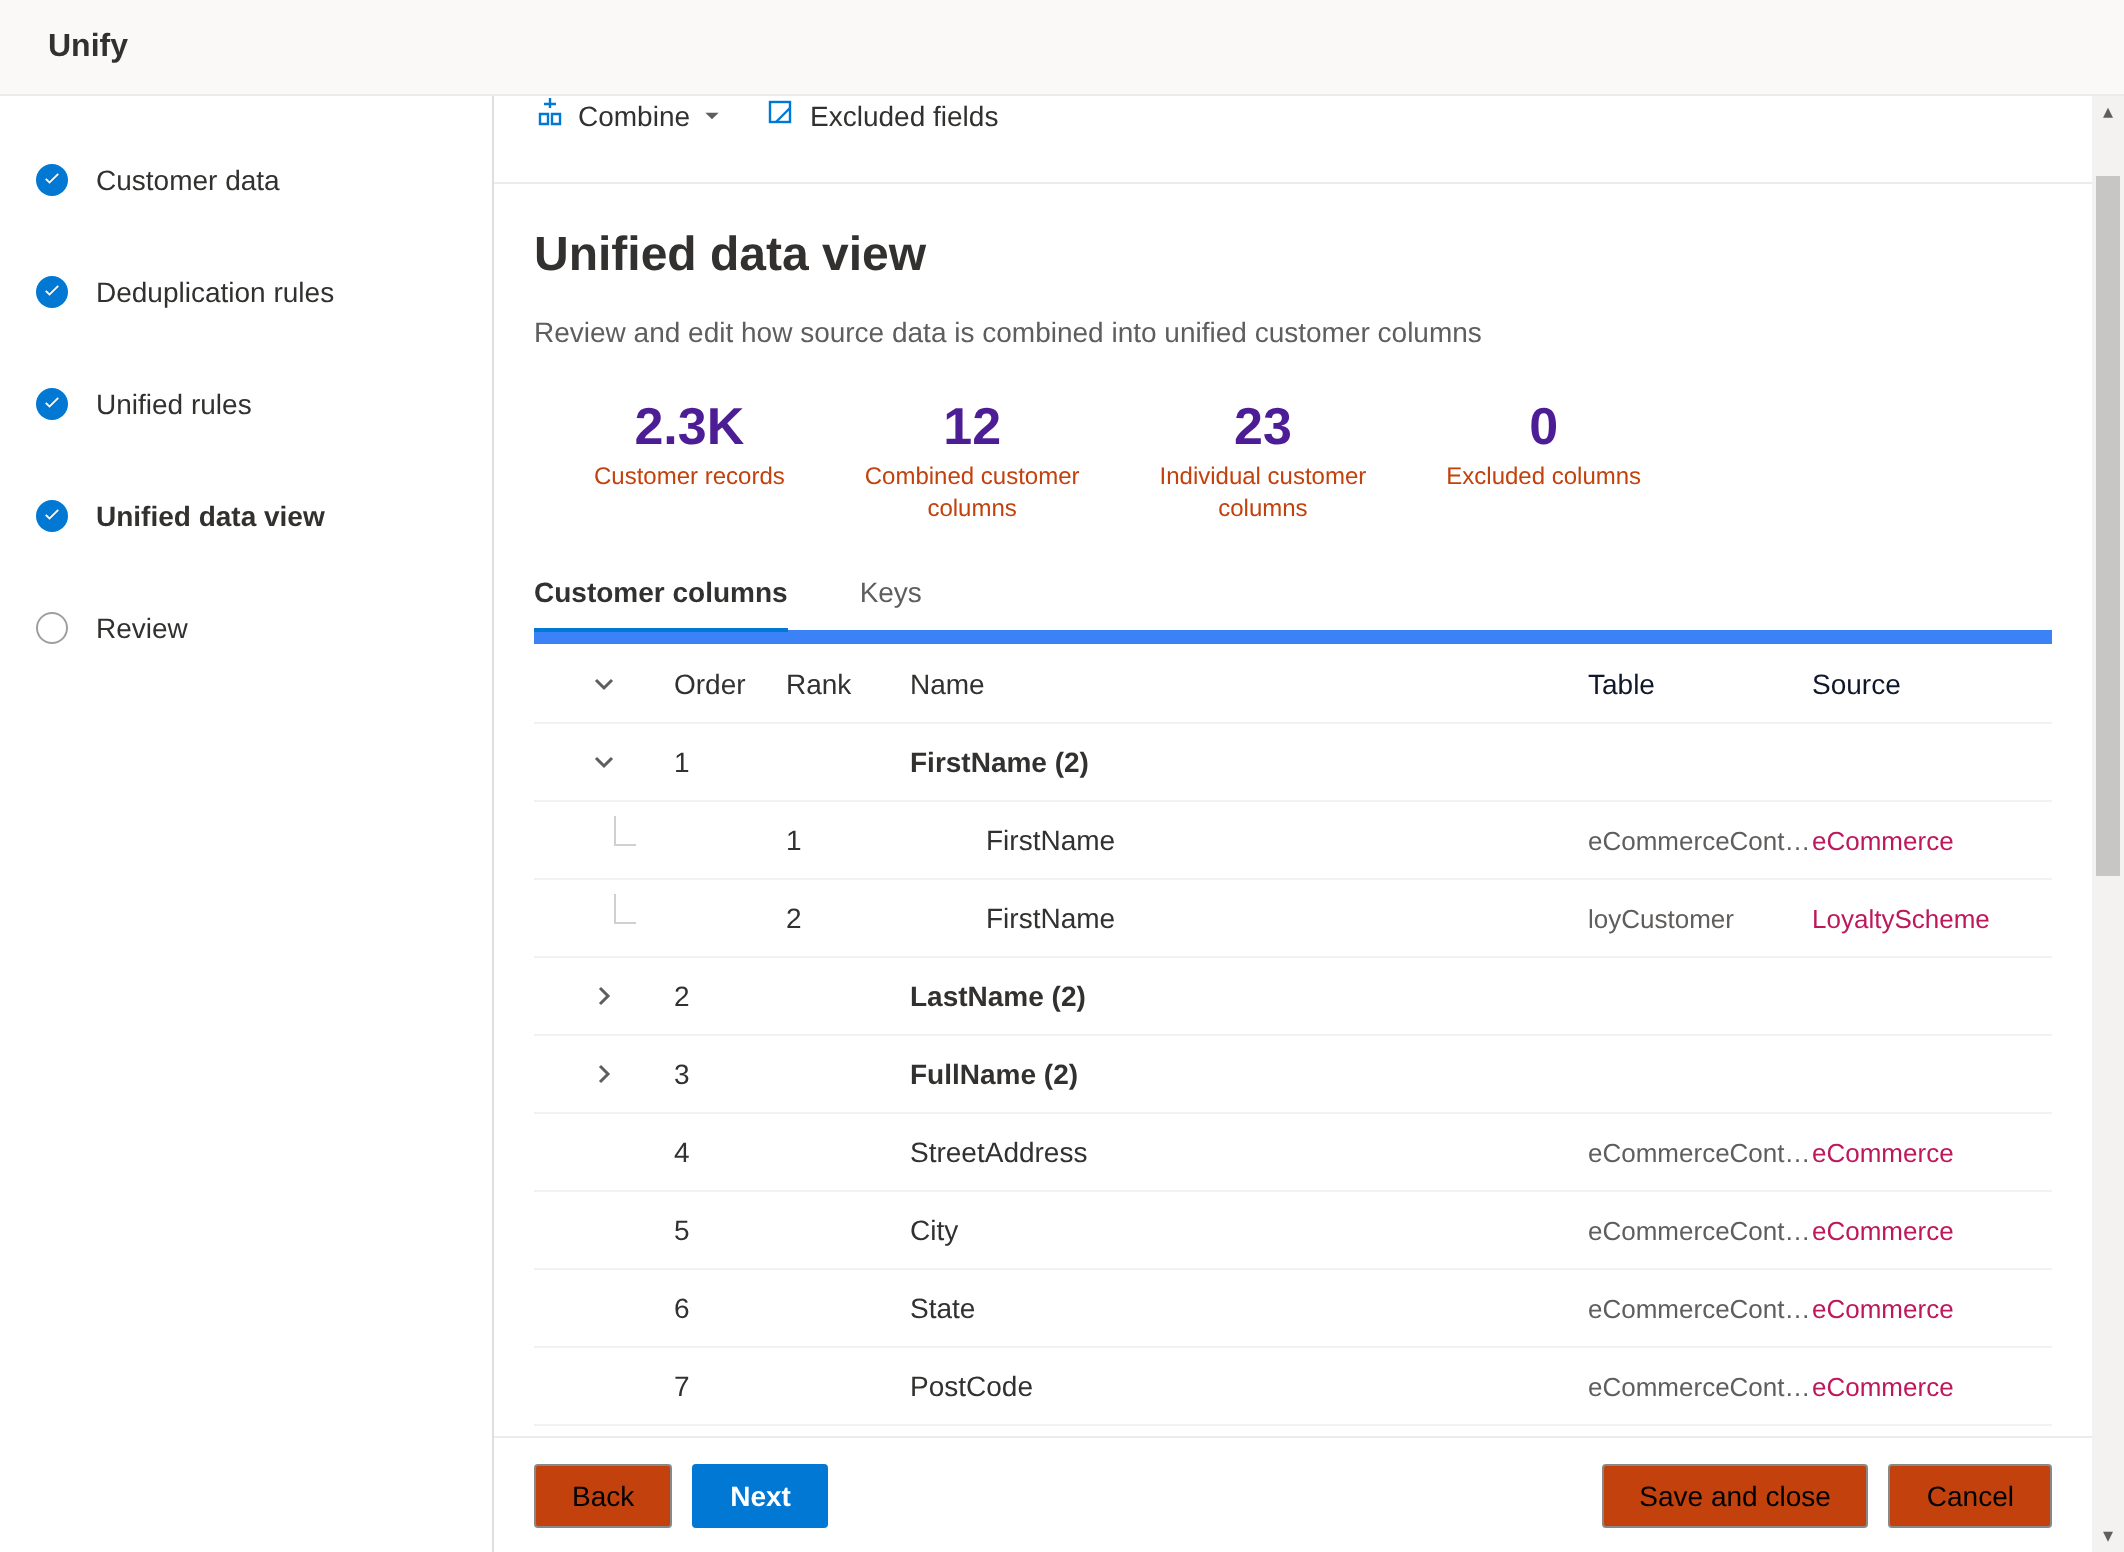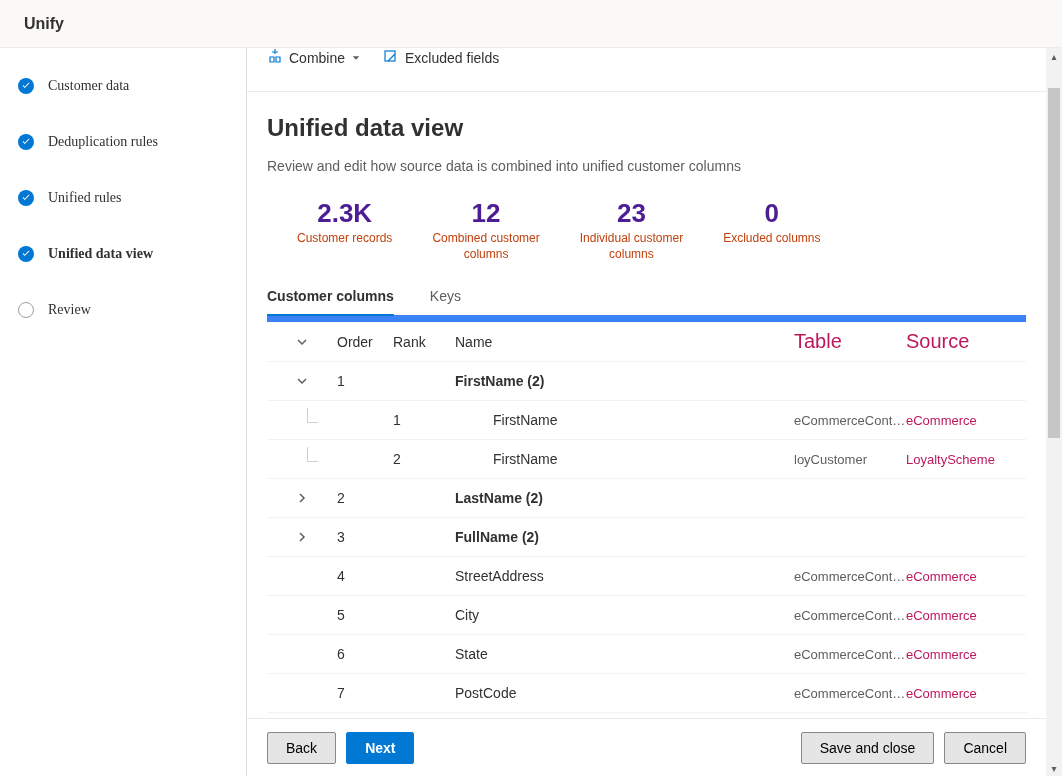--- a/index.html
+++ b/index.html
@@ -32,24 +32,24 @@
       display: flex;
       height: calc(100% - 48px);
     }
     .sidebar {
       width: 246px;
       padding: 30px 0 0 18px;
       flex-shrink: 0;
     }
     .step {
       display: flex;
+      align-items: center;
       height: 24px;
       margin-bottom: 32px;
       cursor: pointer;
-      font-family: Liberation Serif, serif;
     }
     .step-last {
       margin-bottom: 0;
     }
     .step-icon {
       width: 16px;
       height: 16px;
       border-radius: 50%;
       flex-shrink: 0;
       margin-right: 14px;
@@ -254,41 +254,41 @@
       content: "";
       display: block;
       width: 10px;
       border-left: 1px solid #d2d0ce;
       border-bottom: 1px solid #d2d0ce;
       height: 14px;
       margin-top: -10px;
       margin-left: 20px;
     }
     .row.header .cell-table, .row.header .cell-source {
-      color: #be185d;
-      font-size: 20px;
+      color: #0f172a;
+      font-size: 14px;
     }
     .footer {
       height: 58px;
       border-top: 1px solid #edebe9;
       display: flex;
       align-items: center;
       padding: 0 20px;
       margin-right: 16px;
       justify-content: space-between;
     }
     .footer-left, .footer-right {
       display: flex;
       gap: 10px;
     }
     .btn {
       height: 32px;
       padding: 0 18px;
       border: 1px solid #8a8886;
-      background: #e5e5e5;
+      background: #c2410c;
       border-radius: 2px;
       font-size: 14px;
       font-family: inherit;
       cursor: pointer;
       display: flex;
       align-items: center;
     }
     .btn.primary {
       background: #0078d4;
       border-color: #0078d4;

